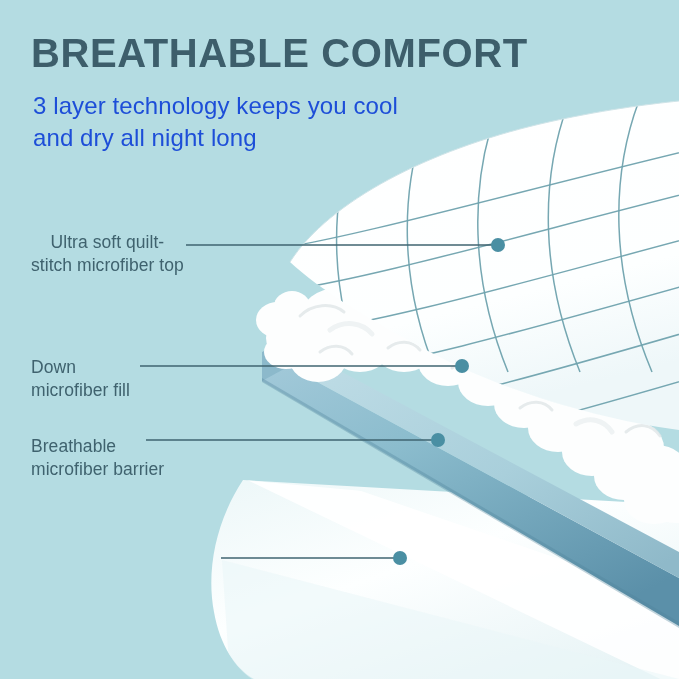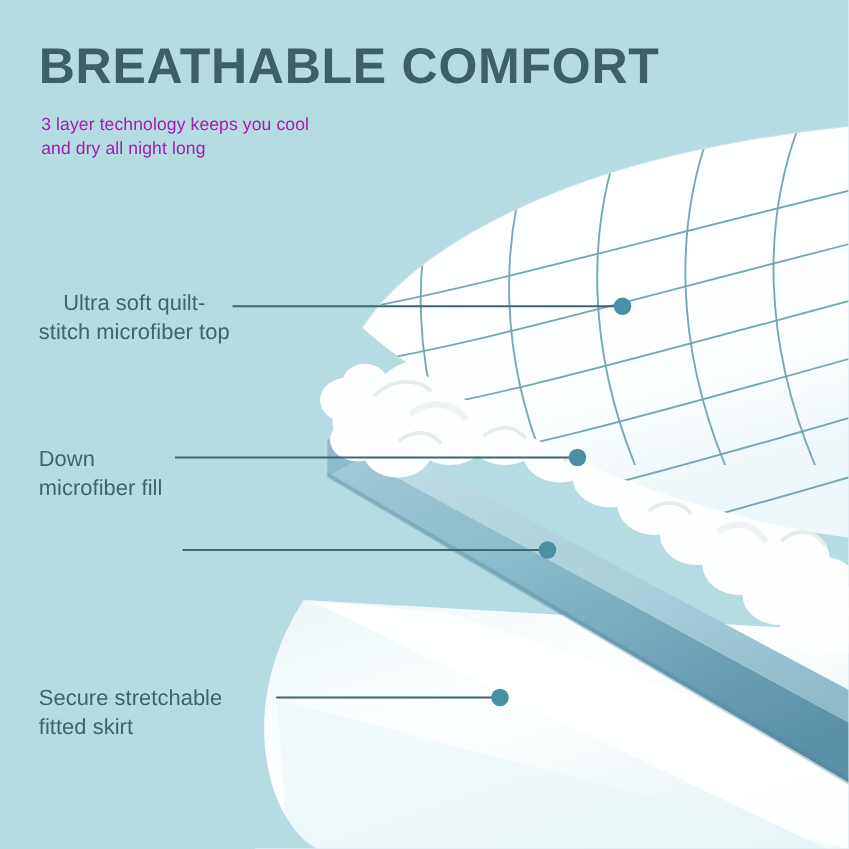--- a/index.html
+++ b/index.html
@@ -40,23 +40,23 @@
     font-weight: bold;
     letter-spacing: 0.6px;
     color: #3d5e6b;
     white-space: nowrap;
     line-height: 1.0;
   }
   #subtitle {
     position: absolute;
     left: 33px;
     top: 90px;
-    font-size: 14px;
+    font-size: 24px;
     font-weight: normal;
-    color: #a21caf;
+    color: #1d4ed8;
     line-height: 1.33;
     letter-spacing: 0.1px;
     white-space: pre-line;
   }
   .callout-label {
     position: absolute;
     font-size: 17.5px;
     line-height: 1.32;
     color: #3f626e;
     white-space: pre-line;
@@ -281,17 +281,17 @@
 
   <div class="text-layer">
     <div id="title">BREATHABLE COMFORT</div>
     <div id="subtitle">3 layer technology keeps you cool
 and dry all night long</div>
 
     <div class="callout-label" id="label-0">Ultra soft quilt-
 stitch microfiber top</div>
     <div class="callout-label" id="label-1">Down
 microfiber fill</div>
-    <div class="callout-label" id="label-3">Secure stretchable
-fitted skirt</div>
+    <div class="callout-label" id="label-2">Breathable
+microfiber barrier</div>
   </div>
 
 </div>
 
 </body></html>

